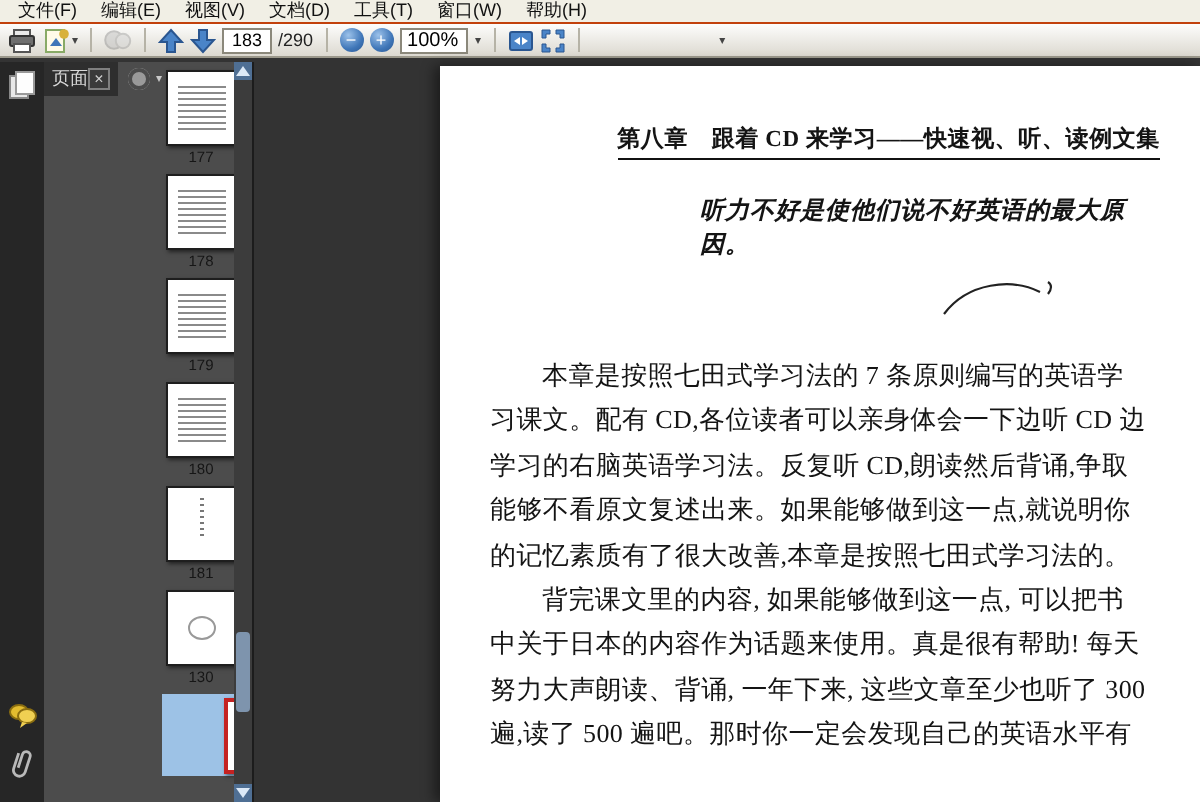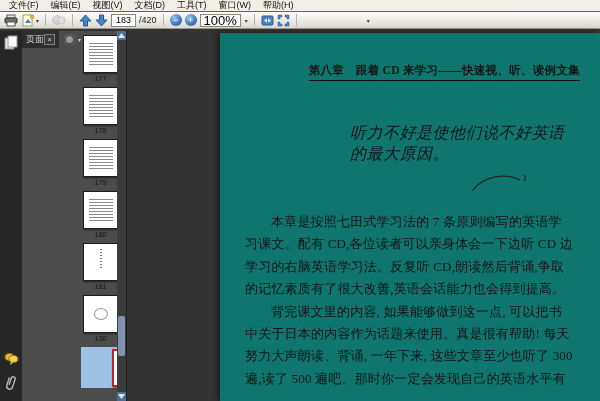--- a/index.html
+++ b/index.html
@@ -18,21 +18,21 @@
   .tb-sep { width:1px; height:12px; background:#b6b3a6; margin:0 3px; flex:none; }
   .tb-btn { height:15px; display:flex; align-items:center; justify-content:center; flex:none; }
   .tb-caret { font-size:6px; color:#444; margin-left:1px; }
   .page-num { width:25px; height:13px; font-size:9px; text-align:center;
               border:1px solid #8b887b; background:#fff; font-family:"Liberation Sans",sans-serif; }
   .page-total { font-size:9px; color:#222; }
   .zoom-ball { width:12px; height:12px; border-radius:50%;
                background:radial-gradient(circle at 35% 30%, #9cc2ea, #3f76b8 60%, #2a5690);
                color:#fff; font-size:9px; line-height:11px; text-align:center; }
   .combo { display:flex; align-items:center; border:1px solid #8b887b; background:#fff;
-           height:13px; font-size:13px; padding:0 3px; min-width:34px; }
+           height:13px; font-size:10px; padding:0 3px; min-width:34px; }
   .search-input { width:60px; height:13px; border:1px solid #999687; font-size:9px;
                   padding:0 3px; background:#fff; font-family:"Liberation Sans",sans-serif;margin-top:36px; }
   .search-input::placeholder { color:#aaa; }
   .grayed { opacity:.45; filter:grayscale(1); }
 
   
   .main { position:absolute; top:31px; left:0; right:0; bottom:0; display:flex; }
 
   .iconstrip { width:22px; background:#262626; position:relative; flex:none; }
   .strip-icon { position:absolute; left:4px; }
@@ -70,28 +70,28 @@
 
   .scrollbar { position:absolute; top:0; right:0; bottom:0; width:9px; background:#3c3c3c; }
   .sb-btn { position:absolute; left:0; width:9px; height:9px; background:#4f6f94;
             display:flex; align-items:center; justify-content:center; }
   .sb-up { top:0; } .sb-down { bottom:0; }
   .sb-thumb { position:absolute; left:1px; width:7px; top:285px; height:40px;
               background:#7e94ad; border-radius:2px; }
 
   
   .viewer { flex:1; position:relative; background:#333333; }
-  .doc-page { position:absolute; left:93px; top:2px; right:0; bottom:0; background:#0f766e;
+  .doc-page { position:absolute; left:93px; top:2px; right:0; bottom:0; background:#ffffff;
               box-shadow:-3px 0 6px rgba(0,0,0,.45); color:#141414;
               font-family:"Liberation Serif", serif; padding:0 20px 0 25px; overflow:hidden; }
   .doc-header { margin-top:27px; text-align:right; }
   .doc-header span { display:inline-block; font-weight:bold; font-size:11.5px;
               border-bottom:1px solid #111; padding-bottom:2px; letter-spacing:.3px; }
-  .doc-quote { margin-top:42px; margin-left:105px; font-size:16px; font-style:italic;
-               font-weight:normal; letter-spacing:.5px; }
+  .doc-quote { margin-top:17px; margin-left:105px; font-size:12px; font-style:italic;
+               font-weight:bold; letter-spacing:.5px; }
   .doc-squiggle { margin-top:6px; margin-left:225px; display:block; }
   .doc-title { margin-top:22px; text-align:center; padding-left:35px;
                font-weight:bold; font-size:14px; letter-spacing:1px; }
   .doc-body { margin-top:14px; width:336px; }
   .line { height:22.4px; line-height:22.4px; font-size:13px; white-space:nowrap;
           overflow:hidden; letter-spacing:.2px; }
   .para .line:first-child { text-indent:2em; }
 </style>
 </head>
 <body>
@@ -134,21 +134,21 @@
     <svg width="13" height="13" viewBox="0 0 13 13">
       <path d="M6.5 1 L12 7 L8.5 7 L8.5 12 L4.5 12 L4.5 7 L1 7 Z" fill="#4a84c8" stroke="#2a5690"></path>
     </svg>
   </span>
   <span class="tb-btn">
     <svg width="13" height="13" viewBox="0 0 13 13">
       <path d="M6.5 12 L1 6 L4.5 6 L4.5 1 L8.5 1 L8.5 6 L12 6 Z" fill="#4a84c8" stroke="#2a5690"></path>
     </svg>
   </span>
   <input class="page-num" value="183" style="">
-  <span class="page-total">/420</span>
+  <span class="page-total">/290</span>
   <span class="tb-sep"></span>
   <span class="tb-btn zoom-ball">−</span>
   <span class="tb-btn zoom-ball">+</span>
   <span class="combo">
     <span>100%</span>
   </span>
   <span class="tb-caret">▾</span>
   <span class="tb-sep"></span>
   <span class="tb-btn">
     <svg width="13" height="13" viewBox="0 0 13 13">
@@ -251,21 +251,22 @@
       <div class="doc-quote">听力不好是使他们说不好英语的最大原因。</div>
       <svg class="doc-squiggle" width="66" height="26" viewBox="0 0 66 26">
         <path d="M2 20 C 14 4, 36 2, 50 9" fill="none" stroke="#222" stroke-width="1.1"></path>
         <path d="M54 4 q 3 2 0 6" fill="none" stroke="#222" stroke-width="1.1"></path>
       </svg>
       <div class="doc-body">
         <div class="para">
           <div class="line">本章是按照七田式学习法的 7 条原则编写的英语学</div>
             <div class="line">习课文。配有 CD,各位读者可以亲身体会一下边听 CD 边</div>
             <div class="line">学习的右脑英语学习法。反复听 CD,朗读然后背诵,争取</div>
-            <div class="line">的记忆素质有了很大改善,英语会话能力也会得到提高。</div>
+            <div class="line">能够不看原文复述出来。如果能够做到这一点,就说明你</div>
+            <div class="line">的记忆素质有了很大改善,本章是按照七田式学习法的。</div>
         </div>
         <div class="para">
           <div class="line">背完课文里的内容, 如果能够做到这一点, 可以把书</div>
             <div class="line">中关于日本的内容作为话题来使用。真是很有帮助! 每天</div>
             <div class="line">努力大声朗读、背诵, 一年下来, 这些文章至少也听了 300</div>
             <div class="line">遍,读了 500 遍吧。那时你一定会发现自己的英语水平有</div>
         </div>
       </div>
     </div>
   </div>

